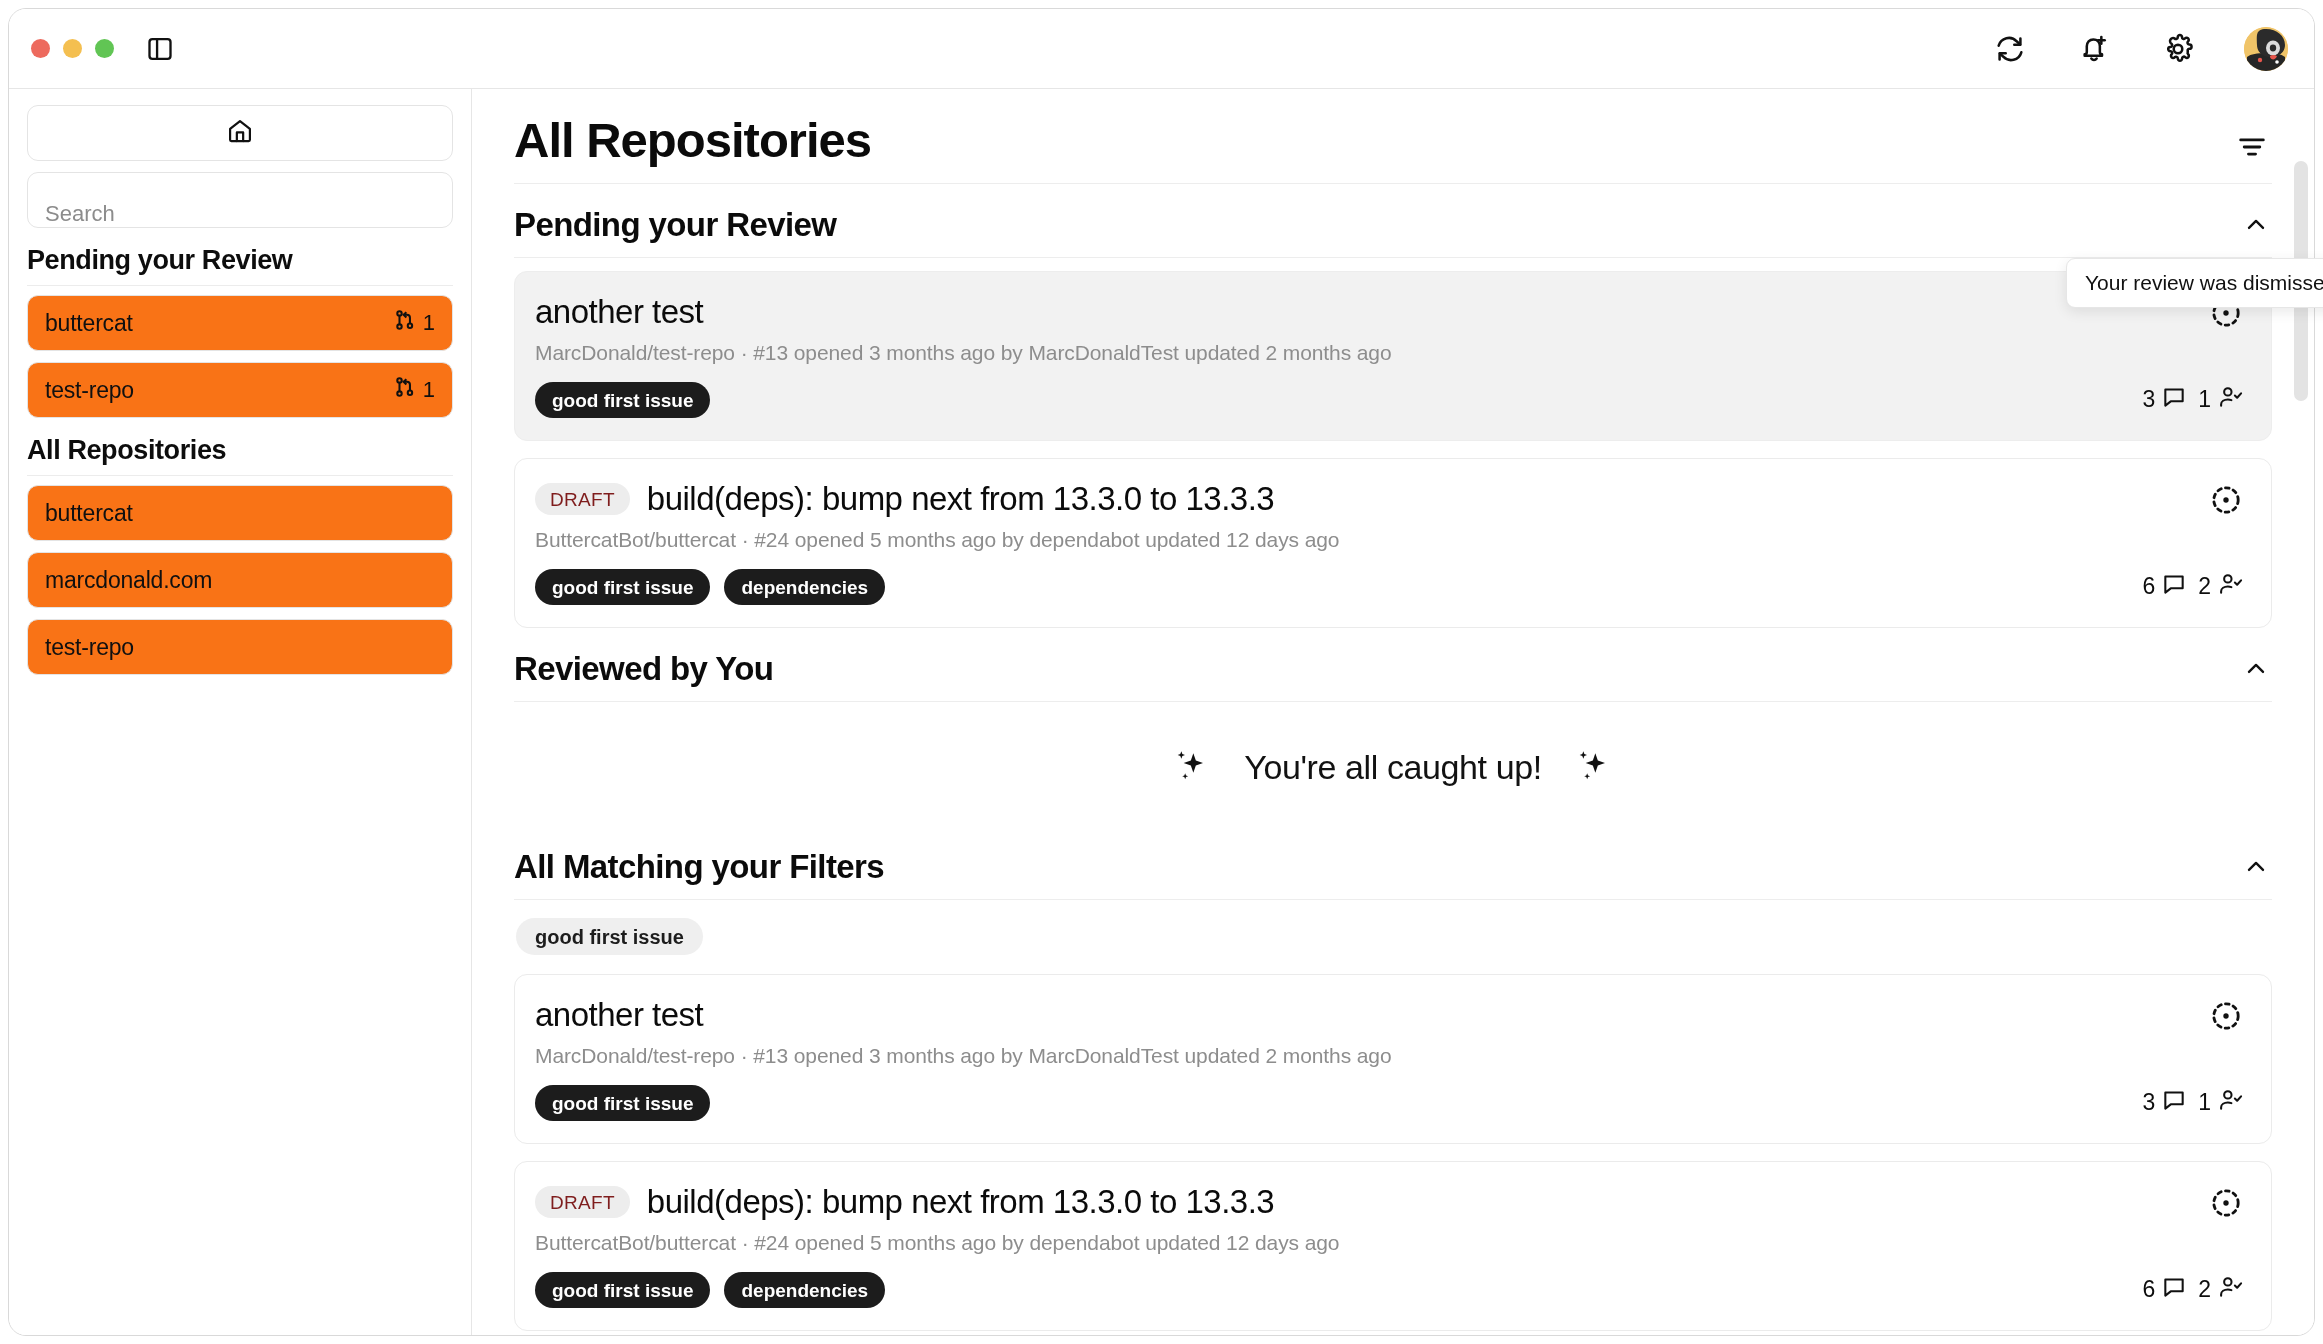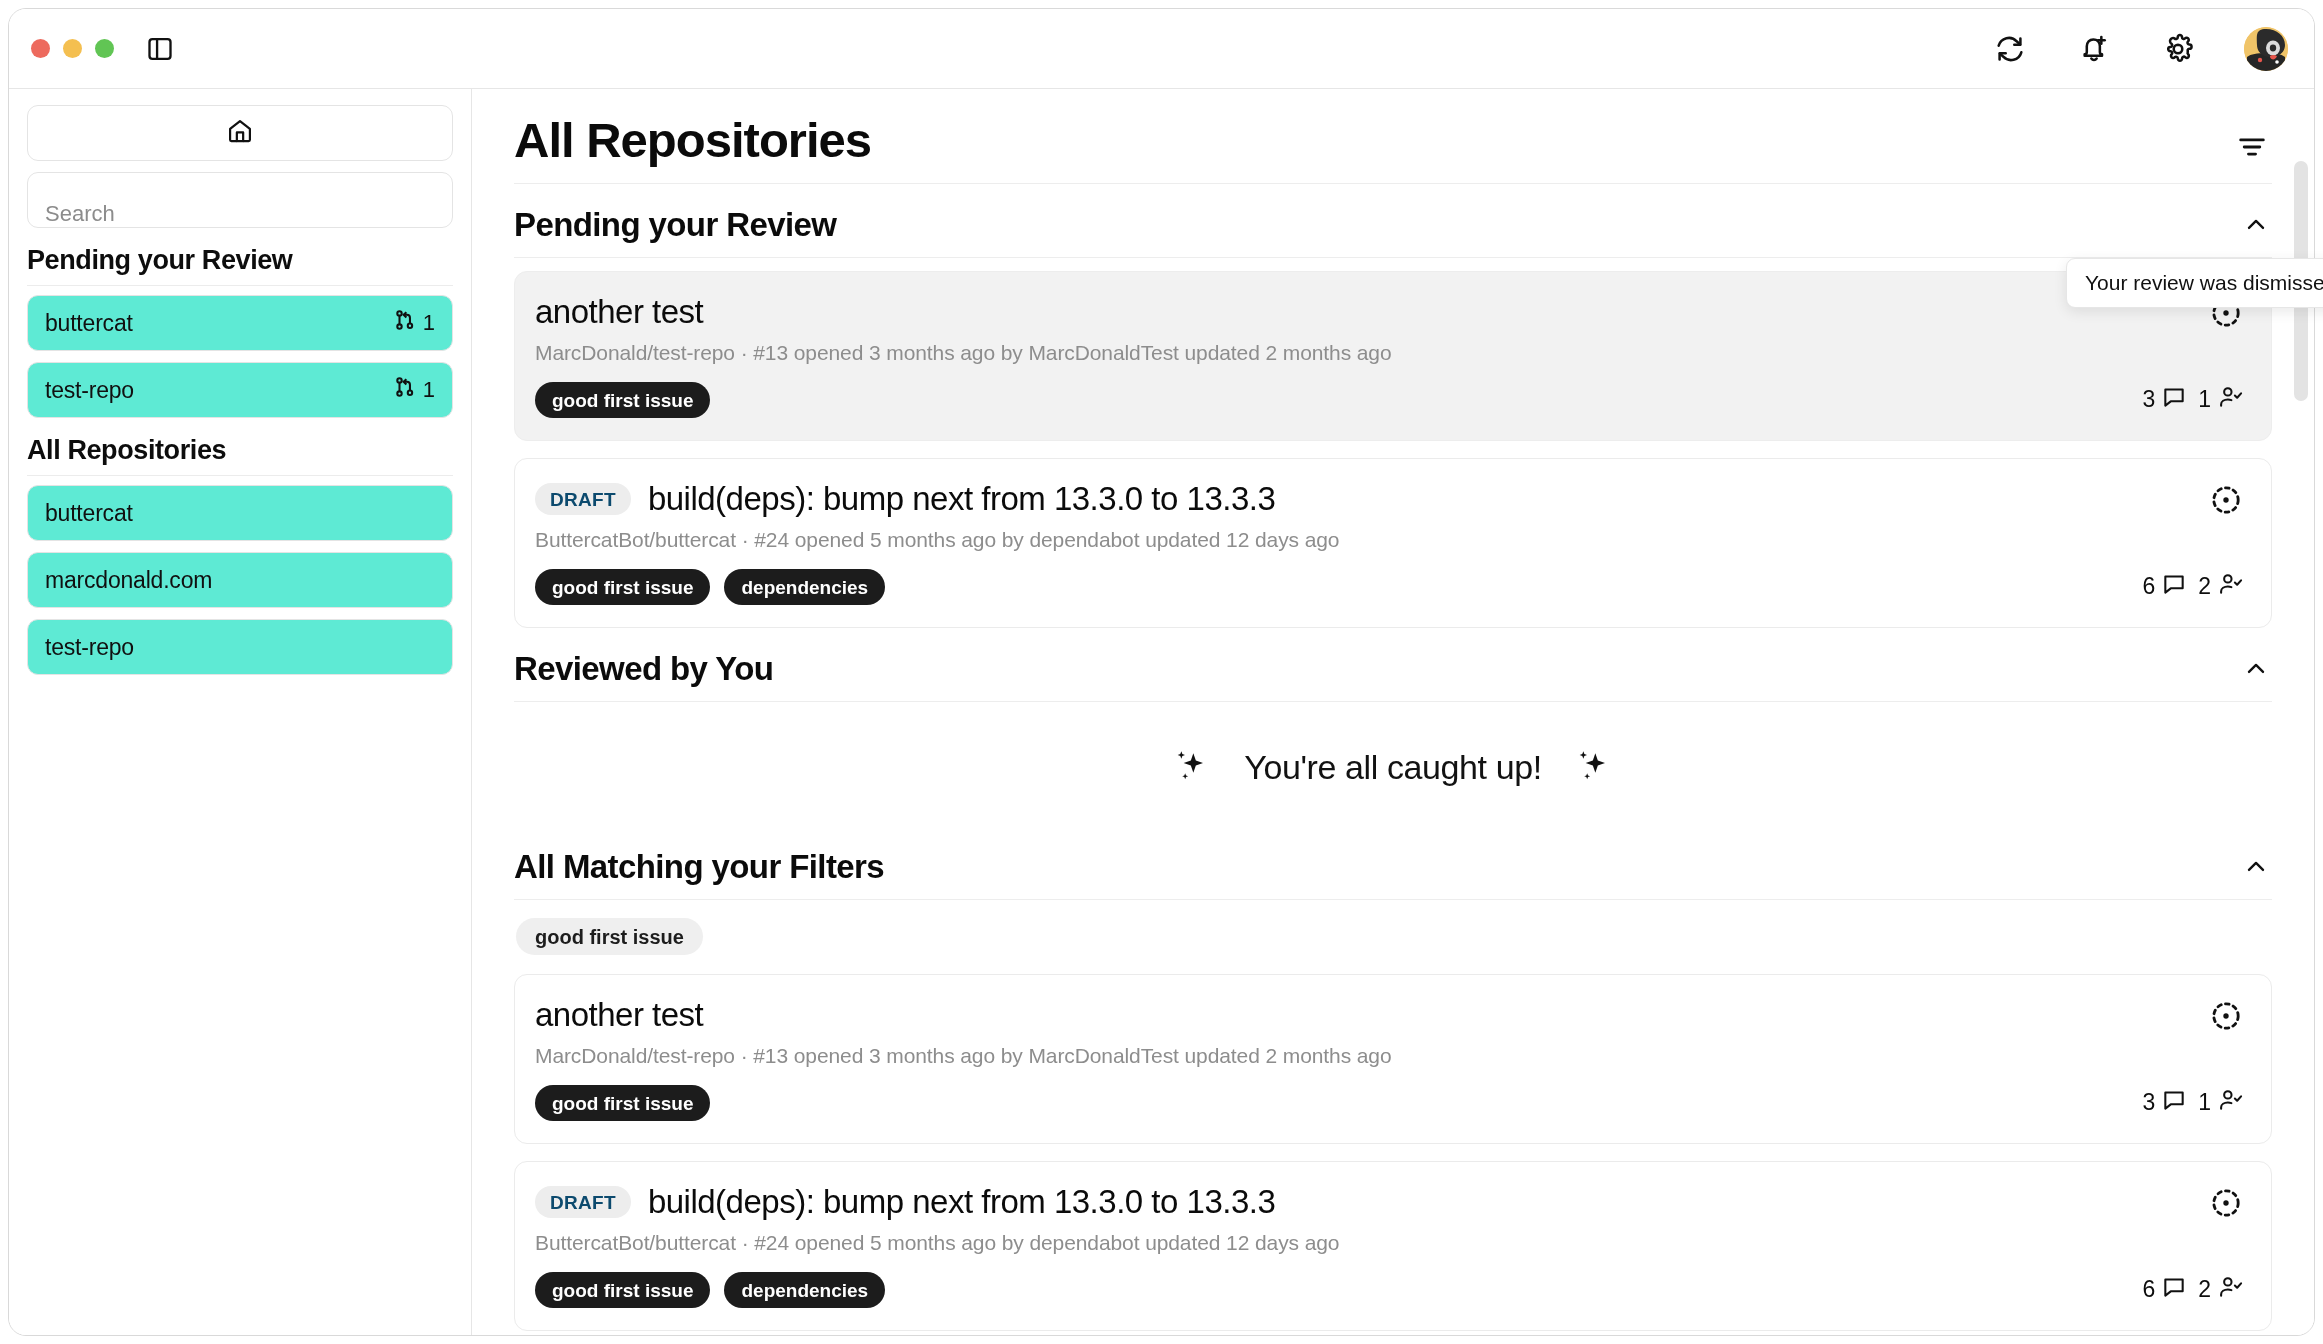--- a/index.html
+++ b/index.html
@@ -141,21 +141,21 @@
   }
   .side-list { margin-top: 9px; }
   .side-item {
     height: 56px;
     border: 1px solid #e4e4e4;
     border-radius: 11px;
     display: flex;
     align-items: center;
     padding: 16px 17px;
     margin-bottom: 11px;
-    background: #5eead4;
+    background: #f97316;
     cursor: pointer;
   }
   .side-item-label {
     font-size: 23px;
     color: #101010;
     letter-spacing: -0.2px;
   }
   .side-item-meta {
     margin-left: auto;
     display: flex;
@@ -242,23 +242,23 @@
     background: #f2f2f2;
     border-color: #ededed;
   }
   .card-title-row {
     display: flex;
     align-items: center;
     gap: 17px;
   }
   .draft-badge {
     background: #ededed;
-    color: #0c4a6e;
+    color: #7f1d1d;
     font-size: 19px;
-    font-weight: bold;
+    font-weight: normal;
     letter-spacing: 0.3px;
     border-radius: 999px;
     padding: 7px 15px 6px 15px;
     line-height: 1;
   }
   .card-title {
     font-size: 33px;
     color: #0b0b0b;
     letter-spacing: -0.5px;
     line-height: 1.15;

